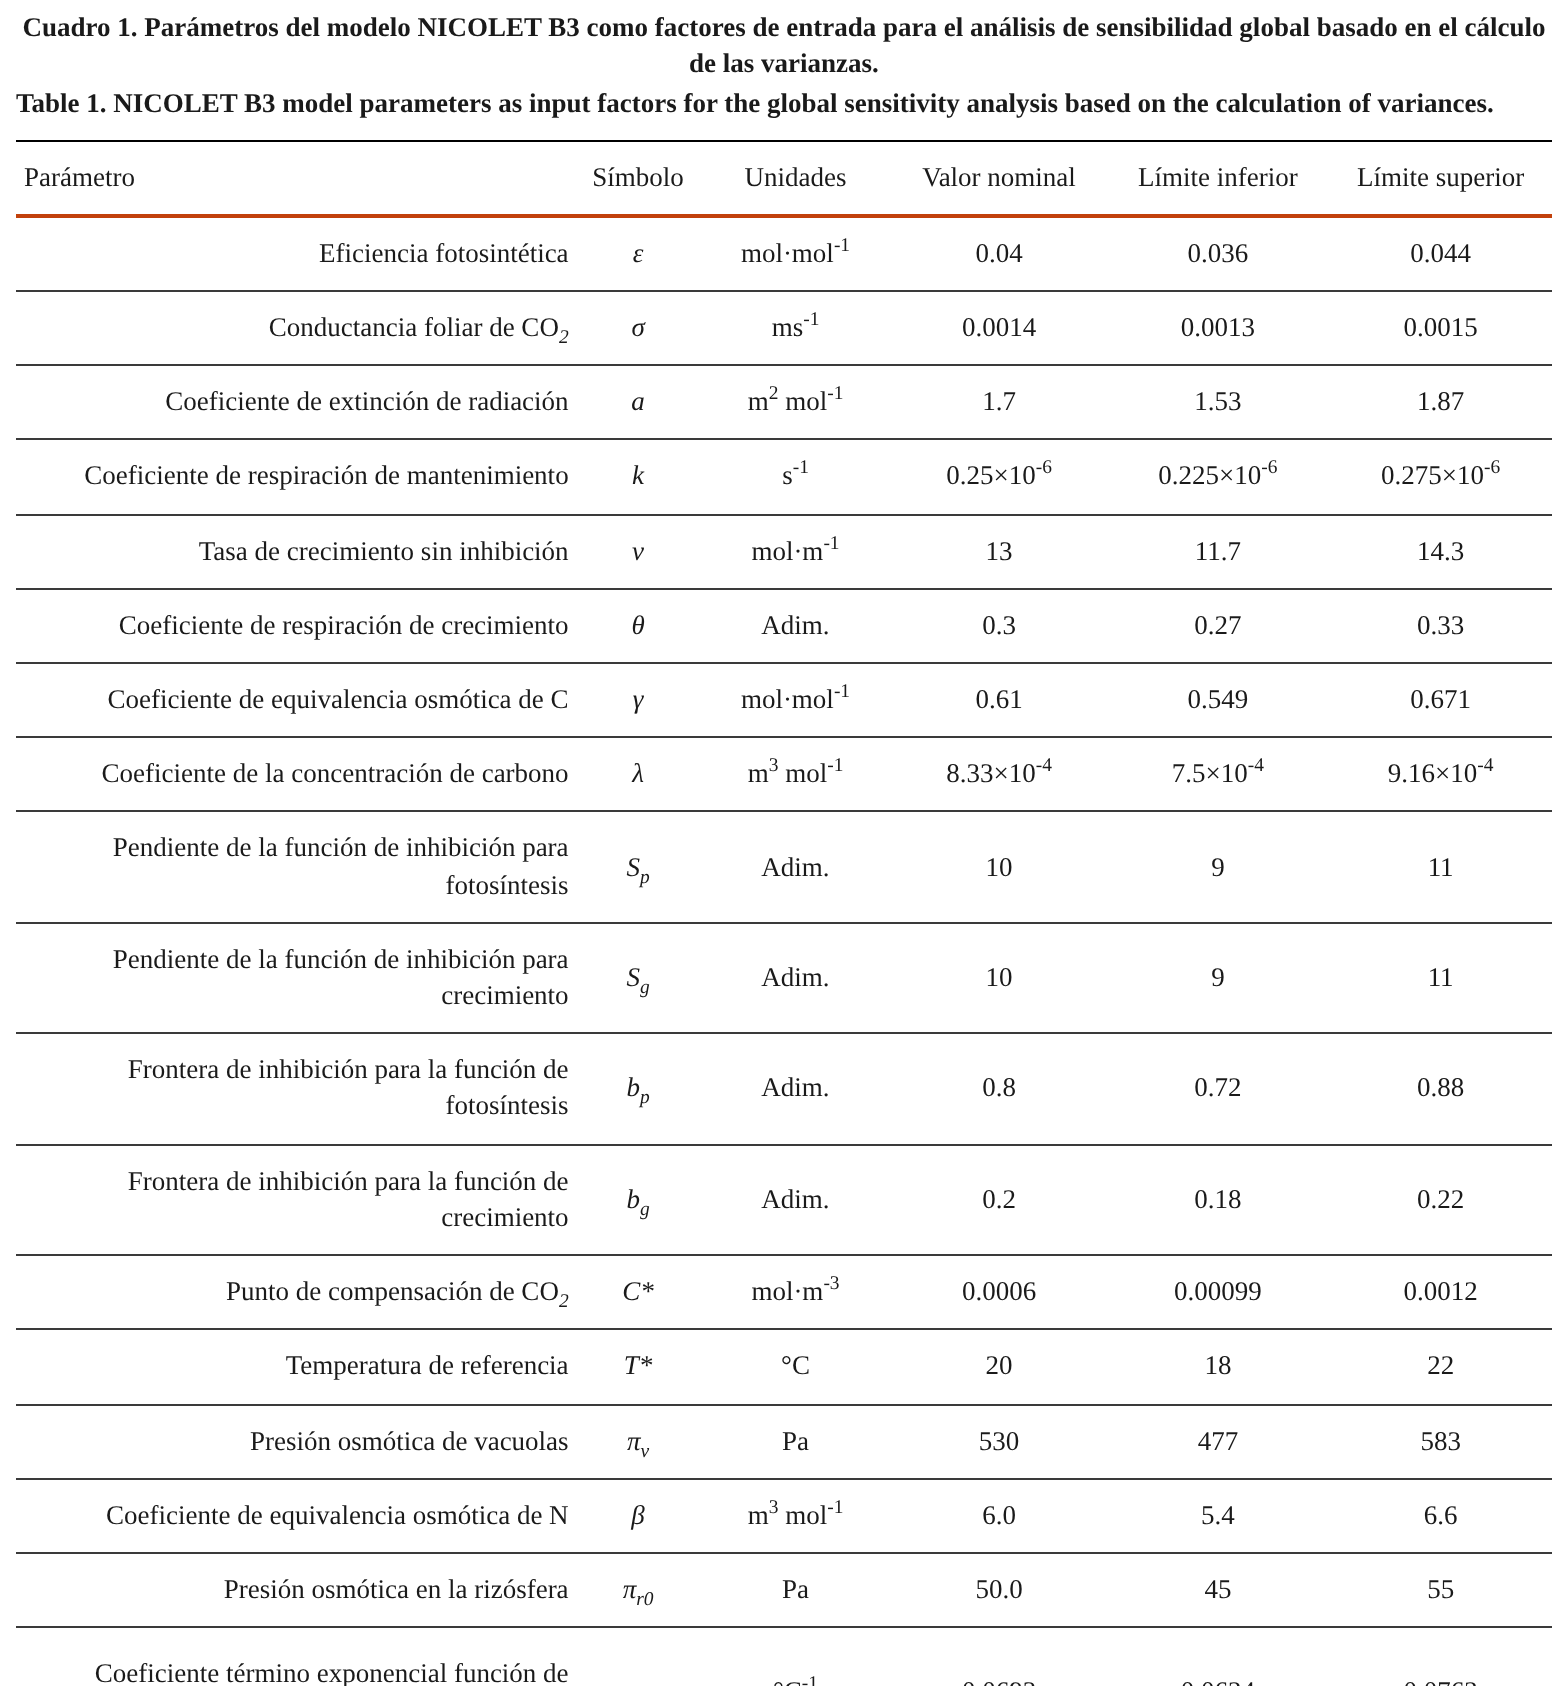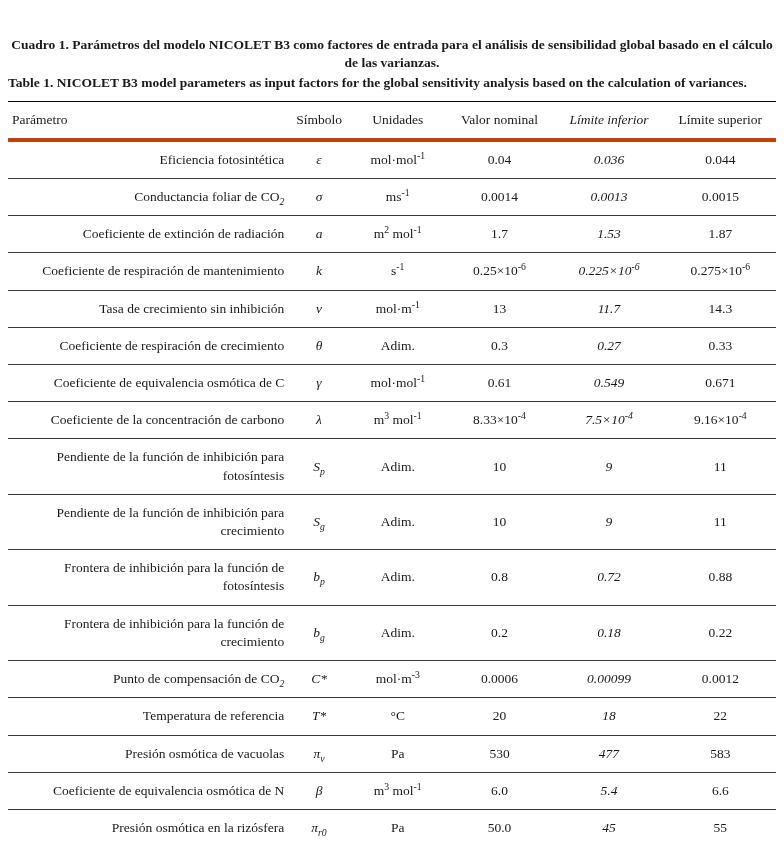--- a/index.html
+++ b/index.html
@@ -13,53 +13,53 @@
     width: 784px;
     box-sizing: border-box;
     padding: 5px 8px 10px 8px;
     background: #ffffff;
   }
   .caption {
     font-weight: bold;
     font-size: 13.5px;
     line-height: 1.3;
   }
-  .caption-es { text-align: center; margin-top: 31px; }
+  .caption-es { text-align: center; }
   .caption-en { text-align: left; margin-top: 3px; }
 
   table.params {
     width: 100%;
     border-collapse: collapse;
     margin-top: 9px;
     font-size: 13.5px;
     border-top: 1.5px solid #000;
   }
   thead th {
     font-weight: normal;
     padding: 10px 4px;
-    border-bottom: 4px solid #c2410c;
+    border-bottom: 2px solid #c2410c;
     text-align: center;
     white-space: nowrap;
   }
   thead th.c0 { text-align: left; }
   tbody td {
     padding: 9px 4px;
     border-bottom: 1px solid #3a3a3a;
     vertical-align: middle;
     line-height: 1.35;
   }
   tbody tr:last-child td {
     border-bottom: 4px double #000;
     padding-top: 14px;
   }
   .c0 { width: 36.5%; text-align: right; }
   .c1 { width: 8%;    text-align: center; }
   .c2 { width: 12.5%; text-align: center; }
   .c3 { width: 14%;   text-align: center; }
-  .c4 { width: 14.5%; text-align: center; font-style: italic; }
+  .c4 { width: 14.5%; text-align: center; }
   .c5 { width: 14.5%; text-align: center; }
   td.c1 { font-style: italic; }
   sup, sub { font-size: 0.72em; line-height: 0; }
   sub { font-style: italic; }
 </style>
 </head>
 <body>
 
 <div class="page">
 

